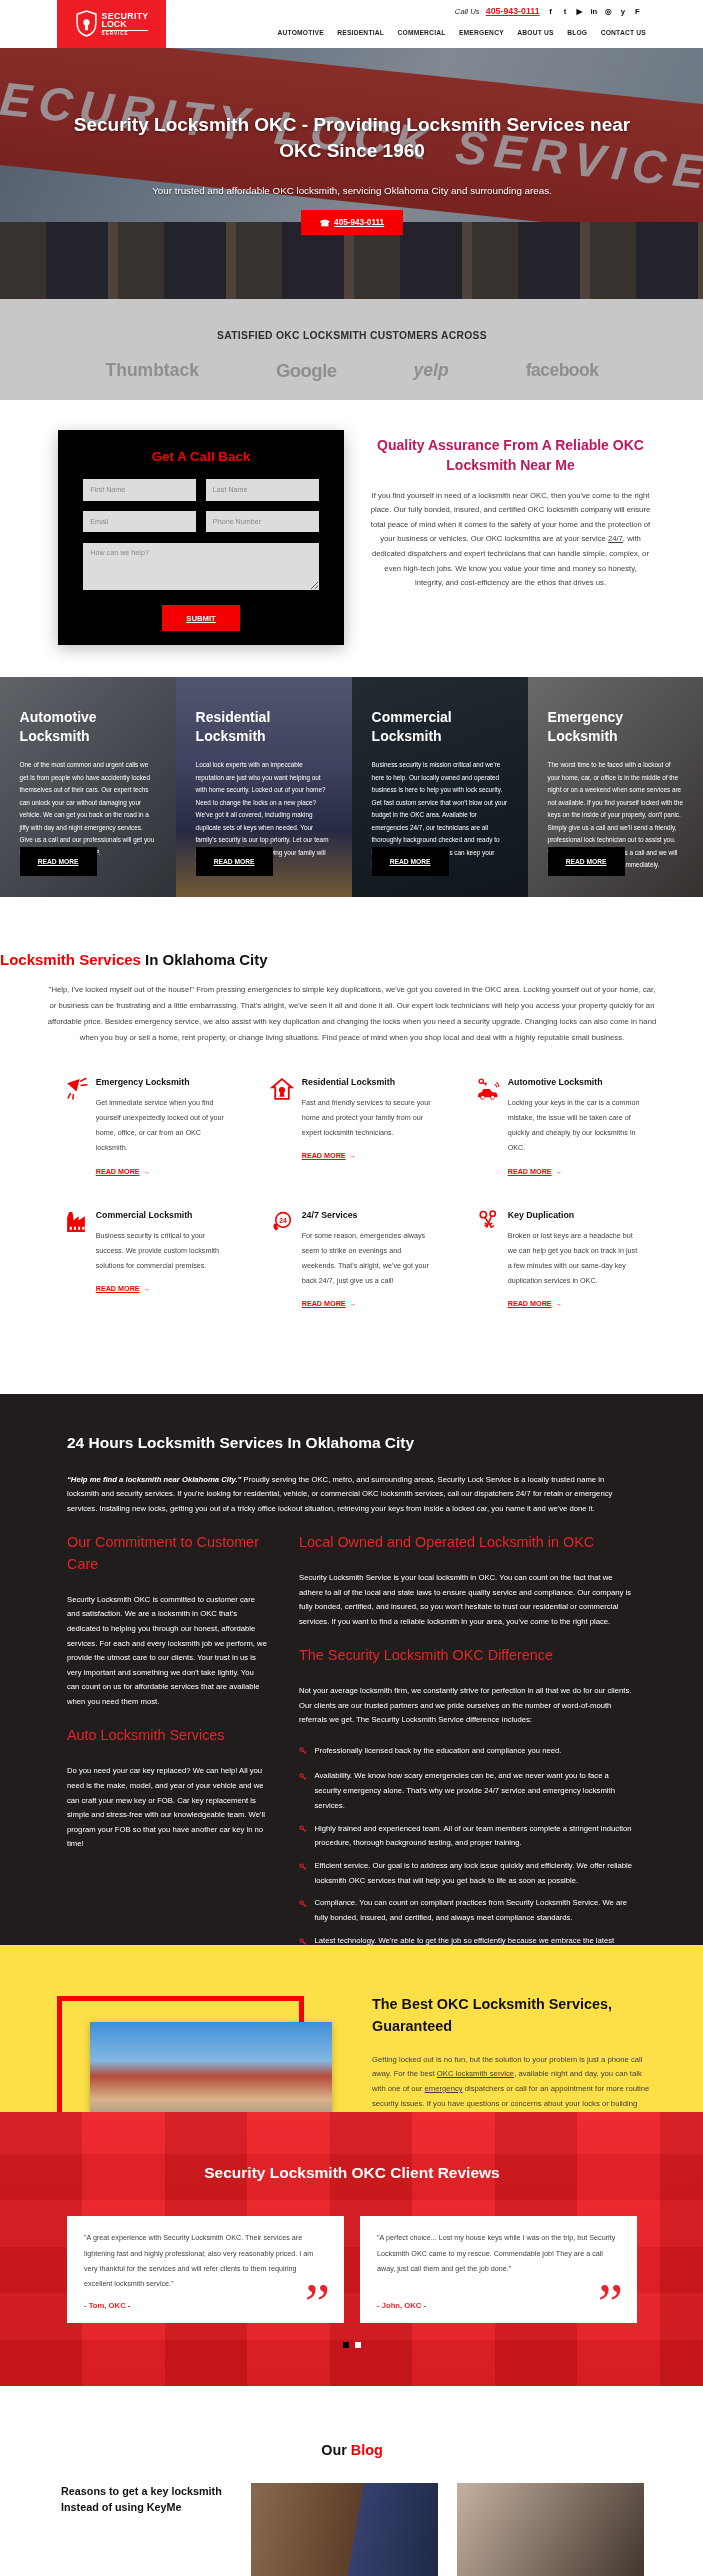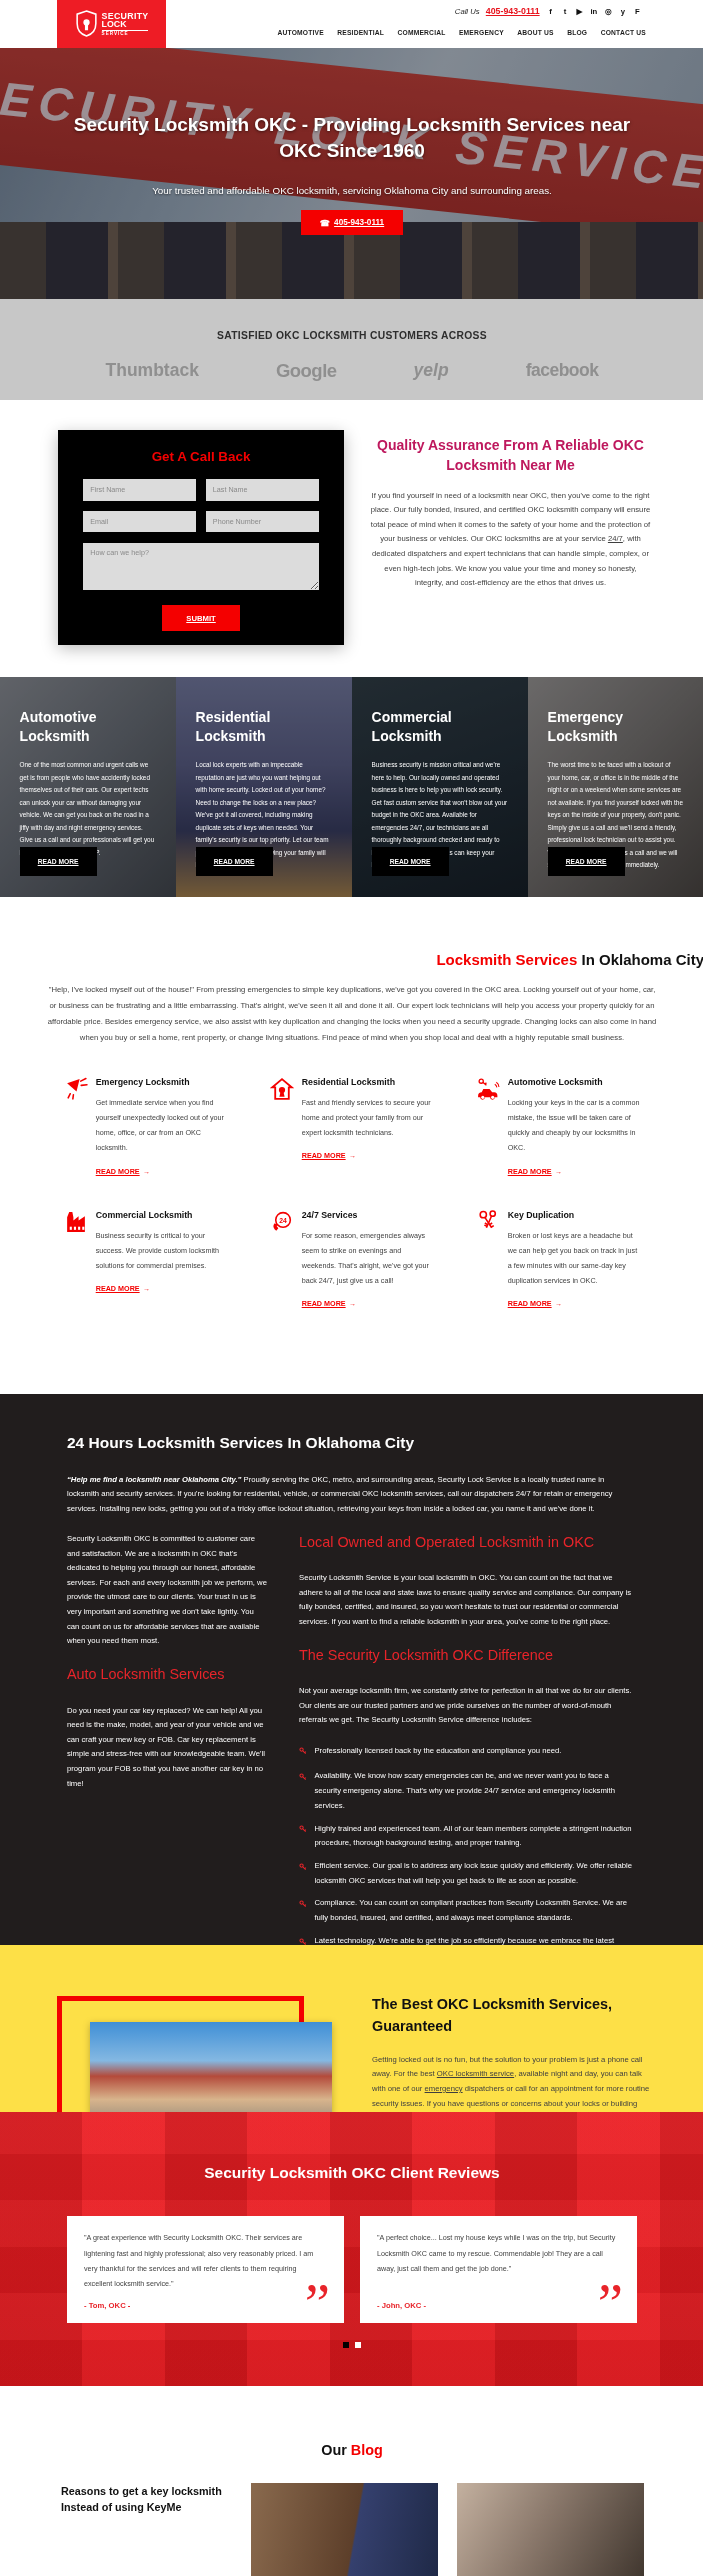--- a/index.html
+++ b/index.html
@@ -68,21 +68,21 @@
   .pcard h3 { font-size:14px; font-weight:800; line-height:1.35; margin-bottom:13.4px; }
   .pcard p { font-size:6.4px; line-height:1.95; }
   .pcard .btn { position:absolute; left:19.6px; bottom:20.6px; background:#000; color:#fff; font-size:6.7px; font-weight:bold; width:77px; height:29px; display:flex; align-items:center; justify-content:center; text-decoration:underline; }
   .bg-auto { background:linear-gradient(135deg,#a6abb1 0%,#7d848c 45%,#4c5258 100%); }
   .bg-resi { background:linear-gradient(180deg,#8b93c0 0%,#6a6f9e 40%,#3f4570 70%,#c89a55 100%); }
   .bg-comm { background:linear-gradient(160deg,#35464e 0%,#22313a 55%,#141f26 100%); }
   .bg-emer { background:linear-gradient(135deg,#b9b6b2 0%,#8e8a85 45%,#565049 100%); }
 
   
   .services { height:497px; background:#fff; padding-top:54px; }
-  .svc-h { text-align:right; font-size:15px; font-weight:800; }
+  .svc-h { text-align:left; font-size:15px; font-weight:800; }
   .svc-h .red { color:#f40000; }
   .svc-h .blk { color:#111; }
   .svc-intro { width:613px; margin:14.4px auto 0; text-align:center; font-size:7.7px; line-height:2.05; color:#3f3f3f; }
   .svc-grid { width:577px; margin:31px auto 0; display:grid; grid-template-columns:1fr 1fr 1fr; column-gap:41px; row-gap:34px; }
   .svc-item { display:flex; gap:8.2px; }
   .svc-ico { flex:0 0 24px; }
   .svc-body h4 { font-size:8.8px; font-weight:800; color:#111; margin-bottom:8.2px; }
   .svc-body p { font-size:7.2px; line-height:2.1; color:#3f3f3f; margin-bottom:11.3px; }
   .readmore { color:#f40000; font-size:7.2px; font-weight:800; }
   .readmore .t { text-decoration:underline; }
@@ -358,20 +358,21 @@
       </div>
     </div>
   </div>
 </section>
 
 <section class="dark">
   <h2>24 Hours Locksmith Services In Oklahoma City</h2>
   <p class="dark-intro"><span class="lead">“Help me find a locksmith near Oklahoma City.”</span><span> Proudly serving the OKC, metro, and surrounding areas, Security Lock Service is a locally trusted name in locksmith and security services. If you're looking for residential, vehicle, or commercial OKC locksmith services, call our dispatchers 24/7 for retain or emergency services. Installing new locks, getting you out of a tricky office lockout situation, retrieving your keys from inside a locked car, you name it and we've done it.</span></p>
   <div class="dark-cols">
     <div class="dcol-l">
+      <h3>Our Commitment to Customer Care</h3>
       <p>Security Locksmith OKC is committed to customer care and satisfaction.  We are a locksmith in OKC that's dedicated to helping you through our honest, affordable services. For each and every locksmith job we perform, we provide the utmost care to our clients. Your trust in us is very important and something we don't take lightly. You can count on us for affordable services that are available when you need them most.</p>
       <h3>Auto Locksmith Services</h3>
       <p>Do you need your car key replaced? We can help! All you need is the make, model, and year of your vehicle and we can craft your mew key or FOB. Car key replacement is simple and stress-free with our knowledgeable team. We'll program your FOB so that you have another car key in no time!</p>
     </div>
     <div class="dcol-r">
       <h3>Local Owned and Operated Locksmith in OKC</h3>
       <p>Security Locksmith Service is your local locksmith in OKC. You can count on the fact that we adhere to all of the local and state laws to ensure quality service and compliance. Our company is fully bonded, certified, and insured, so you won't hesitate to trust our residential or commercial services. If you want to find a reliable locksmith in your area, you've come to the right place.</p>
       <h3>The Security Locksmith OKC Difference</h3>
       <p>Not your average locksmith firm, we constantly strive for perfection in all that we do for our clients. Our clients are our trusted partners and we pride ourselves on the number of word-of-mouth referrals we get. The Security Locksmith Service difference includes:</p>
       <ul class="dlist">

